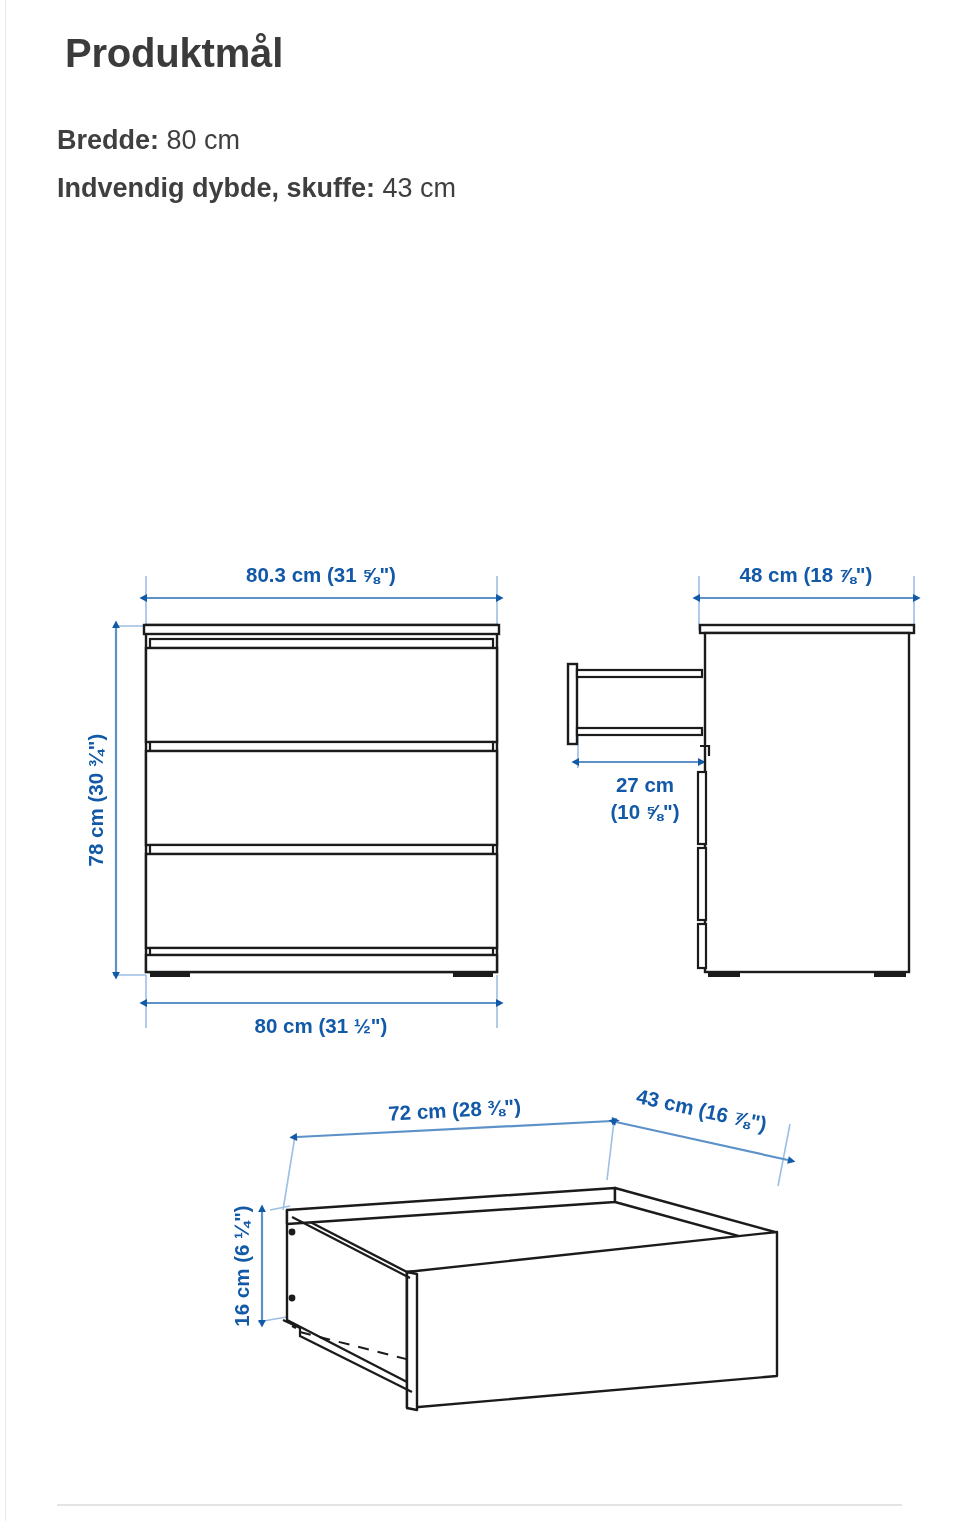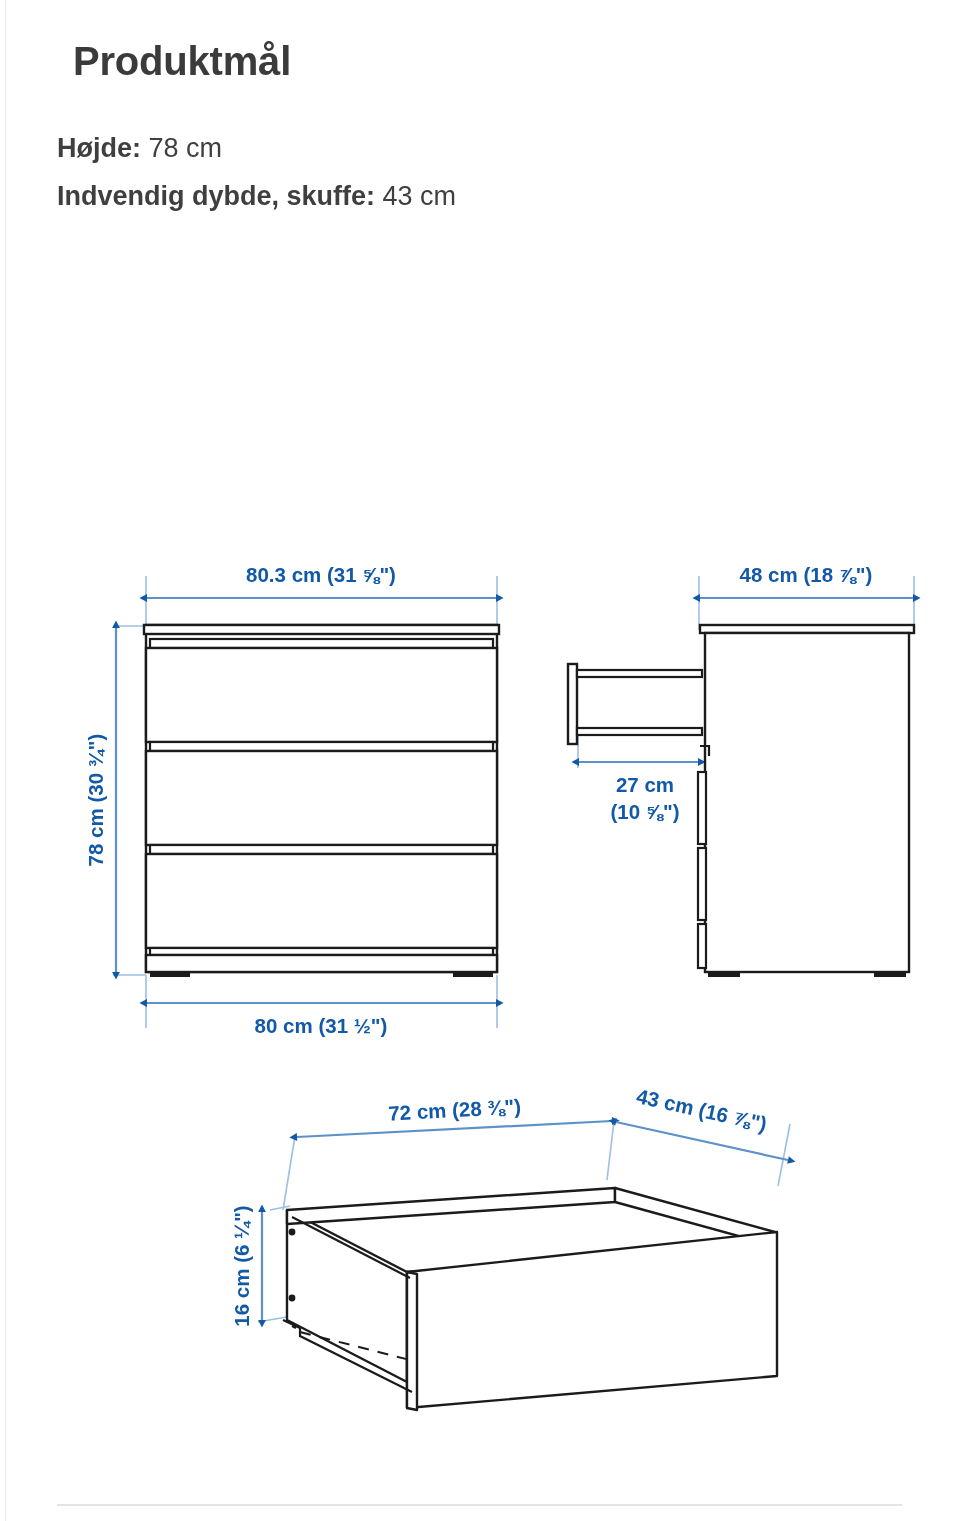--- a/index.html
+++ b/index.html
@@ -30,21 +30,21 @@
     position: absolute;
     left: 57px;
     top: 0;
     width: 880px;
   }
 
   .page-title {
     font-size: 40px;
     font-weight: bold;
     color: #3b3b3b;
-    margin: 16px;
+    margin: 8px;
     padding-top: 23px;
     letter-spacing: -0.2px;
   }
 
   .spec-list {
     margin: 0;
     padding: 0;
     list-style: none;
     margin-top: 40px;
   }
@@ -85,22 +85,22 @@
 <body>
 
 <div class="page-edge-rule"></div>
 
 <div class="content">
 
   <h1 class="page-title">Produktmål</h1>
 
   <ul class="spec-list">
     <li class="spec-row">
-      <span class="spec-label">Højde:</span>
-      <span class="spec-value">78 cm</span>
+      <span class="spec-label">Bredde:</span>
+      <span class="spec-value">80 cm</span>
     </li>
     <li class="spec-row">
       <span class="spec-label">Indvendig dybde, skuffe:</span>
       <span class="spec-value">43 cm</span>
     </li>
   </ul>
 </div>
 
 <div class="diagram-wrap">
   <svg class="diagram-svg" width="960" height="900" viewBox="0 0 960 900">

